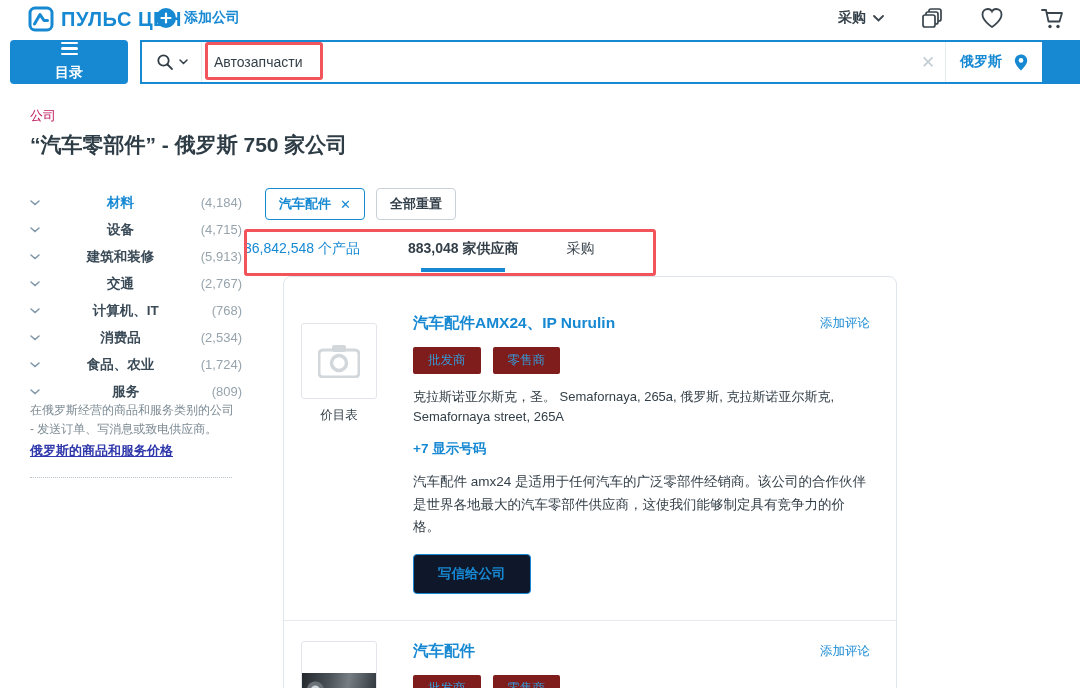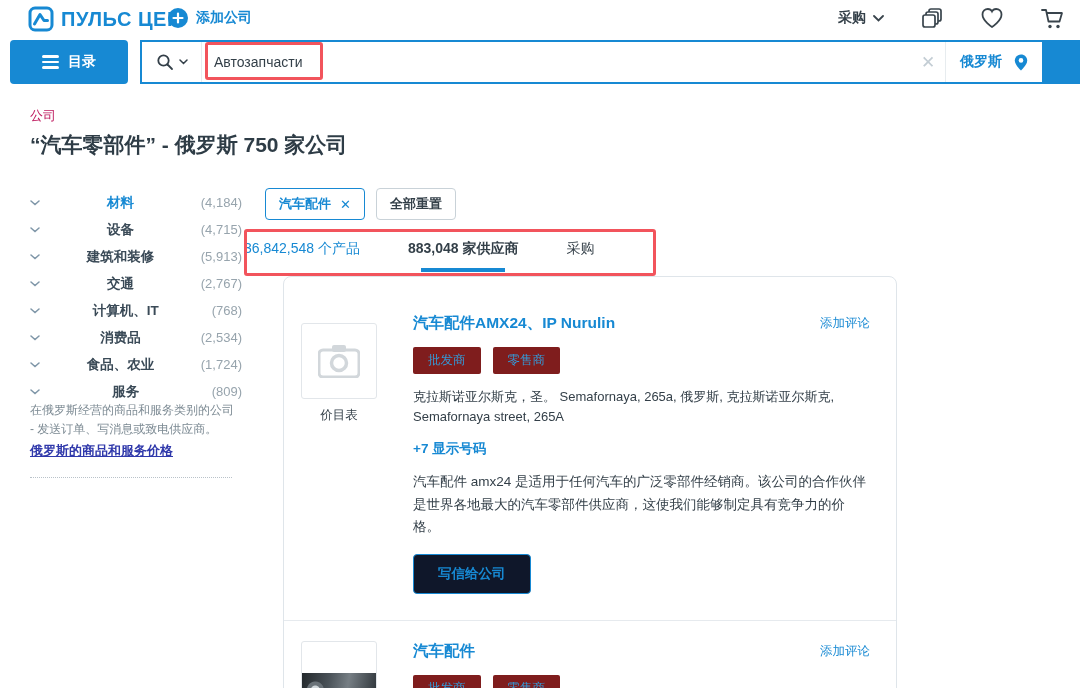--- a/index.html
+++ b/index.html
@@ -4,29 +4,29 @@
 <style>
   * { margin:0; padding:0; box-sizing:border-box; }
   html,body { width:1080px; height:688px; background:#fff; overflow:hidden;
               font-family:"Liberation Sans","DejaVu Sans",sans-serif; color:#333f48; }
   .page { position:relative; width:1080px; height:688px; }
 
   
   .topbar { position:absolute; left:0; top:0; width:1080px; height:38px; }
   .logo { position:absolute; left:28px; top:6px; display:flex; align-items:center; gap:7px; cursor:pointer; }
   .logo-text { font-size:20px; font-weight:bold; color:#1789d3; letter-spacing:.5px; }
-  .add-company { position:absolute; left:168px; top:8px; display:flex; align-items:center; gap:8px; cursor:pointer; }
+  .add-company { position:absolute; left:156px; top:8px; display:flex; align-items:center; gap:8px; cursor:pointer; }
   .add-company span { font-size:14px; font-weight:bold; color:#1789d3; }
   .top-right { position:absolute; right:16px; top:6px; display:flex; align-items:center; gap:36px; }
   .menu-procurement { display:flex; align-items:center; gap:7px; font-size:14px; font-weight:bold; color:#333f48; cursor:pointer; }
   .icon-btn { cursor:pointer; display:flex; align-items:center; }
 
   
   .catalog-btn { position:absolute; left:10px; top:40px; width:118px; height:44px; background:#1789d3;
-                 border-radius:4px; display:flex; align-items:center; justify-content:center; gap:9px; cursor:pointer; }
+                 border-radius:4px; display:flex; align-items:center; justify-content:center; gap:9px; cursor:pointer;flex-direction:column; }
   .catalog-btn .bars { display:flex; flex-direction:column; gap:3px; }
   .catalog-btn .bars i { display:block; width:17px; height:2.5px; background:#fff; border-radius:2px; }
   .catalog-btn span { color:#fff; font-size:14px; font-weight:bold; }
   .searchbar { position:absolute; left:140px; top:40px; width:940px; height:44px; background:#fff;
                border:2px solid #1789d3; display:flex; align-items:center; }
   .search-type { width:60px; height:100%; display:flex; align-items:center; justify-content:center; gap:5px;
                  cursor:pointer; border-right:1px solid #e7ecef; }
   .search-input { flex:1; height:100%; border:none; outline:none; font-size:14px; color:#333f48;
                   padding:0 12px; font-family:inherit; }
   .search-clear { width:34px; text-align:center; color:#c3cdd4; font-size:17px; font-weight:bold; cursor:pointer; }

